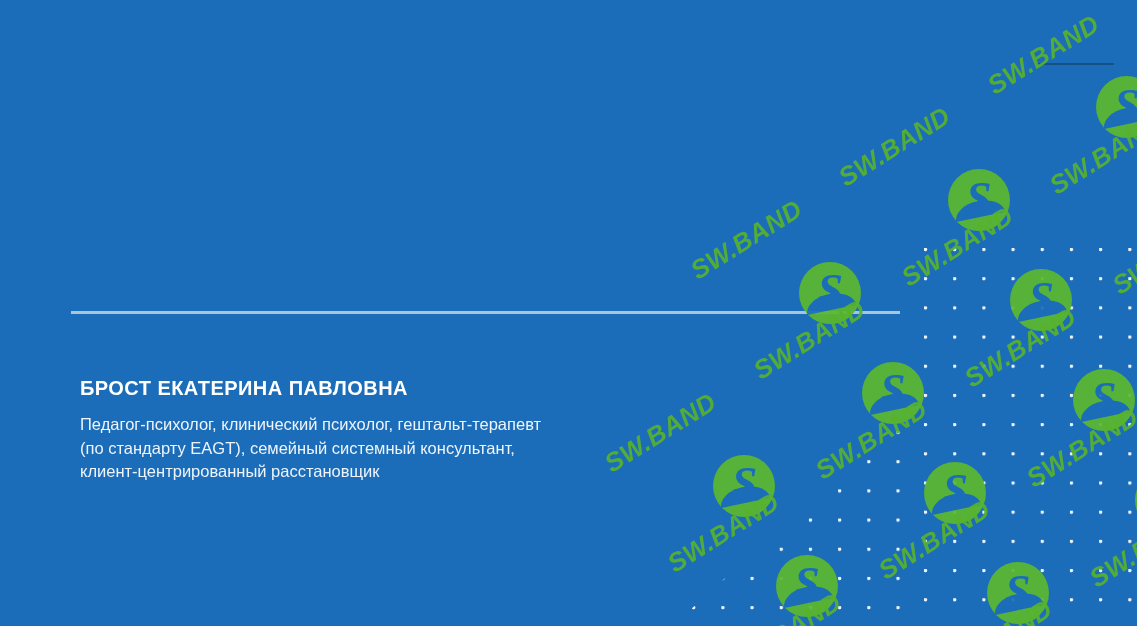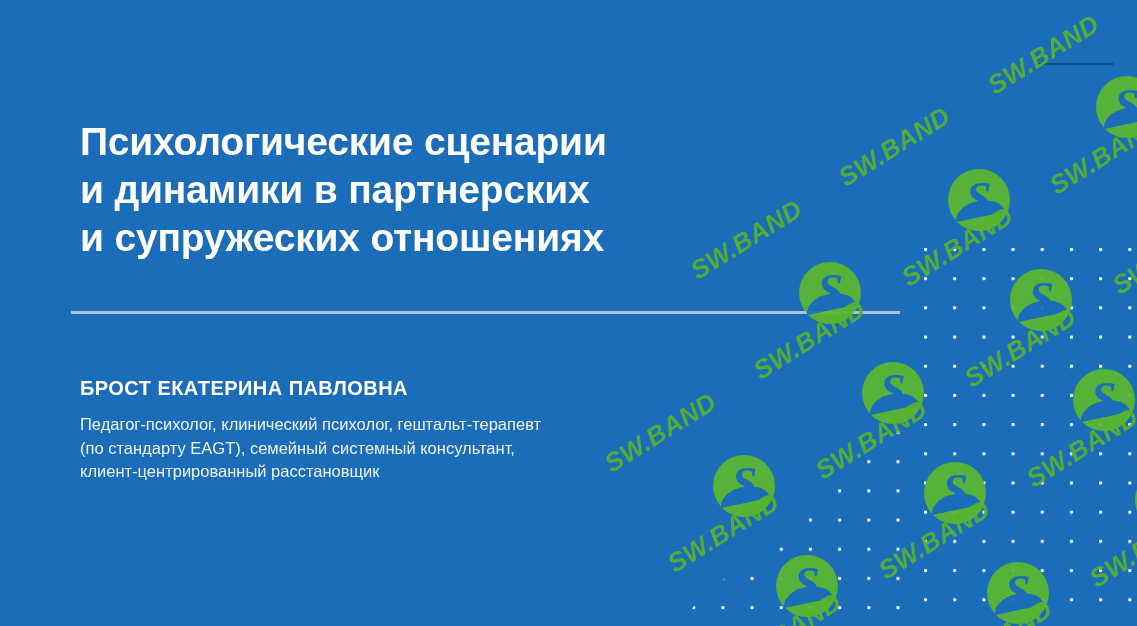--- a/index.html
+++ b/index.html
@@ -162,23 +162,20 @@
 </head>
 <body>
 
 <div id="slide">
 
   <div id="dot-grid"></div>
   <div id="dot-grid-2"></div>
 
   <div id="corner-rule"></div>
 
-  <div id="title">Психологические сценарии
-и динамики в партнерских
-и супружеских отношениях</div>
 
   <div id="divider"></div>
 
   <div id="presenter-name">БРОСТ ЕКАТЕРИНА ПАВЛОВНА</div>
   <div id="presenter-desc">Педагог-психолог, клинический психолог, гештальт-терапевт
 (по стандарту EAGT), семейный системный консультант,
 клиент-центрированный расстановщик</div>
 
   <div id="watermark-layer">
       <div class="wm-unit" style="left: 599.183px; top: 452.945px;">

